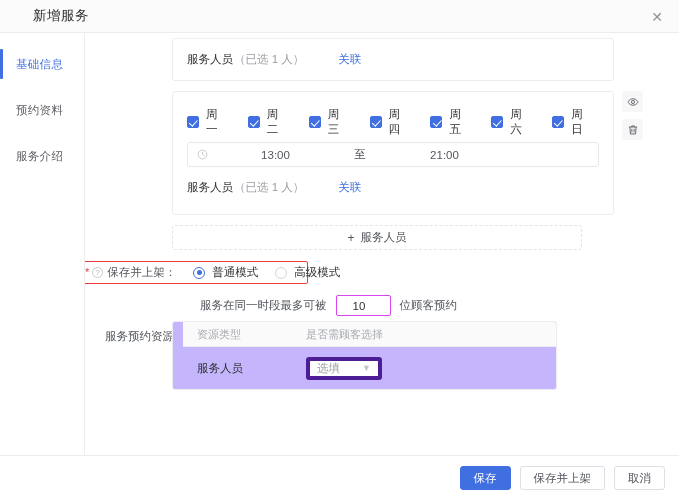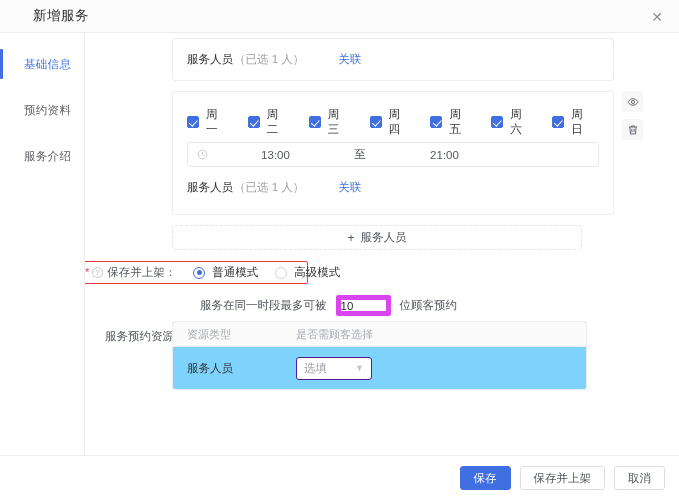--- a/index.html
+++ b/index.html
@@ -54,21 +54,21 @@
     width: 85px;
     flex: 0 0 85px;
     background: #ffffff;
     border-right: 1px solid #ededed;
     padding-top: 8px;
   }
   .side-item {
     position: relative;
     height: 46px;
     display: flex; align-items: center;
-    padding-left: 24px;
+    padding-left: 16px;
     font-size: 11.5px;
     color: #606266;
     cursor: pointer;
     letter-spacing: .3px;
   }
   .side-item.active { color: #3f6fe0; }
   .side-item.active::before {
     content: "";
     position: absolute; left: 0; top: 8px;
     width: 2.5px; height: 30px;
@@ -253,46 +253,47 @@
     background: #3f6fe0;
   }
 
   
   #row-qty {
     left: 115px; top: 262px;
     color: #52565c;
   }
   .num-input {
     width: 55px; height: 21px;
-    border: 5px solid #d946ef;
+    border: 1px solid #d946ef;
     border-radius: 2px;
     margin: 0 9px;
     font-size: 11.5px;
     color: #303133;
-    padding-left: 0;
+    padding-left: 16px;
     font-family: inherit;
     background: #fff;
     outline: none;
   }
 
   
   .res-label {
     position: absolute;
     left: 20px; top: 296px;
     font-size: 11.5px;
     color: #52565c;
   }
   .res-table {
     position: absolute;
     left: 87px; top: 288px;
-    width: 415px;
+    width: 385px;
     border: 1px solid #ededf0;
     border-radius: 3px;
-    background: #7dd3fc;
+    background: #c4b5fd;
     overflow: hidden;
+    padding-left: 10px;
   }
   .res-head {
     display: flex;
     height: 25px;
     background: #fafafb;
     border-bottom: 1px solid #ededf0;
     align-items: center;
     font-size: 11px;
     color: #a8abb1;
   }
@@ -301,21 +302,21 @@
   .res-body {
     display: flex; align-items: center;
     height: 42px;
     font-size: 11.5px;
     color: #303133;
   }
   .res-body .c1 { width: 123px; padding-left: 14px; }
   .res-body .c2 { flex: 1; }
   .select {
     width: 76px; height: 23px;
-    border: 1px solid #4c1d95;
+    border: 4px solid #4c1d95;
     border-radius: 3px;
     display: flex; align-items: center;
     padding: 0 7px;
     font-size: 11.5px;
     color: #9a9da3;
     cursor: pointer;
     background: #fff;
     justify-content: space-between;
   }
   .chev { color: #c2c4c9; font-size: 9px; }

